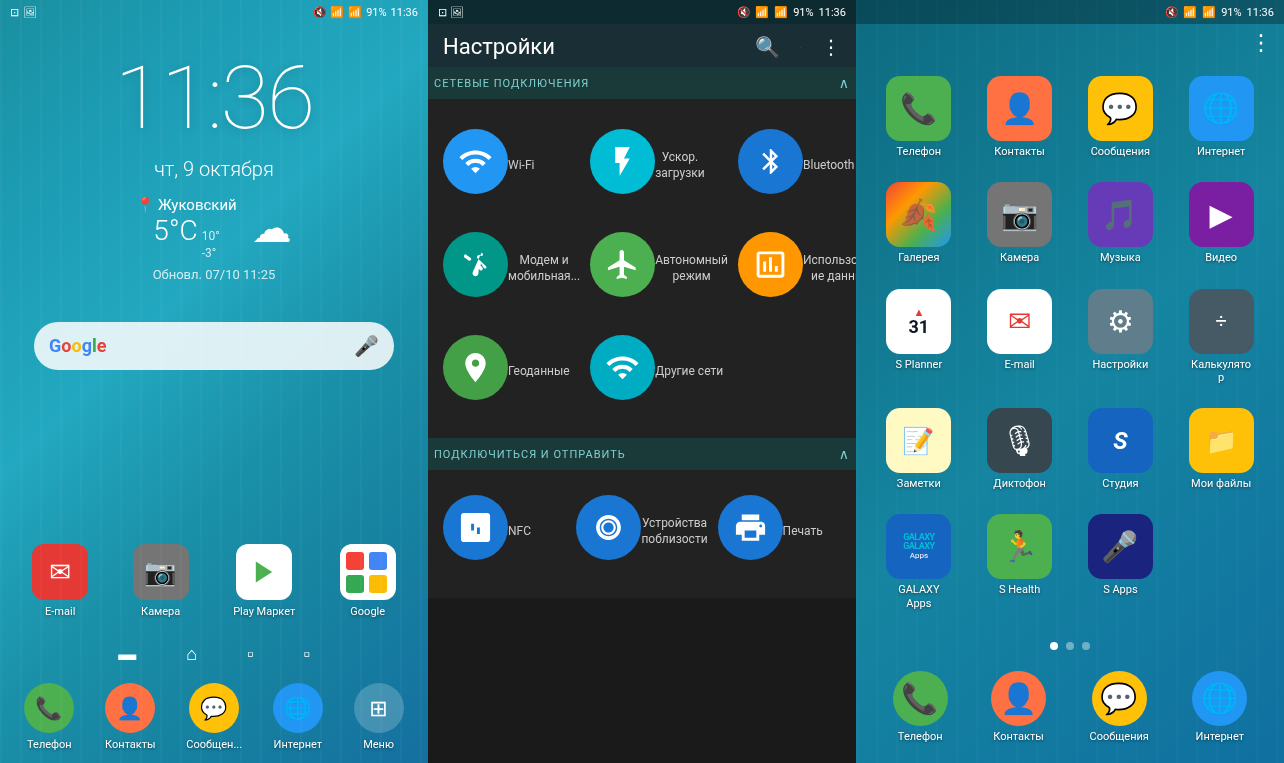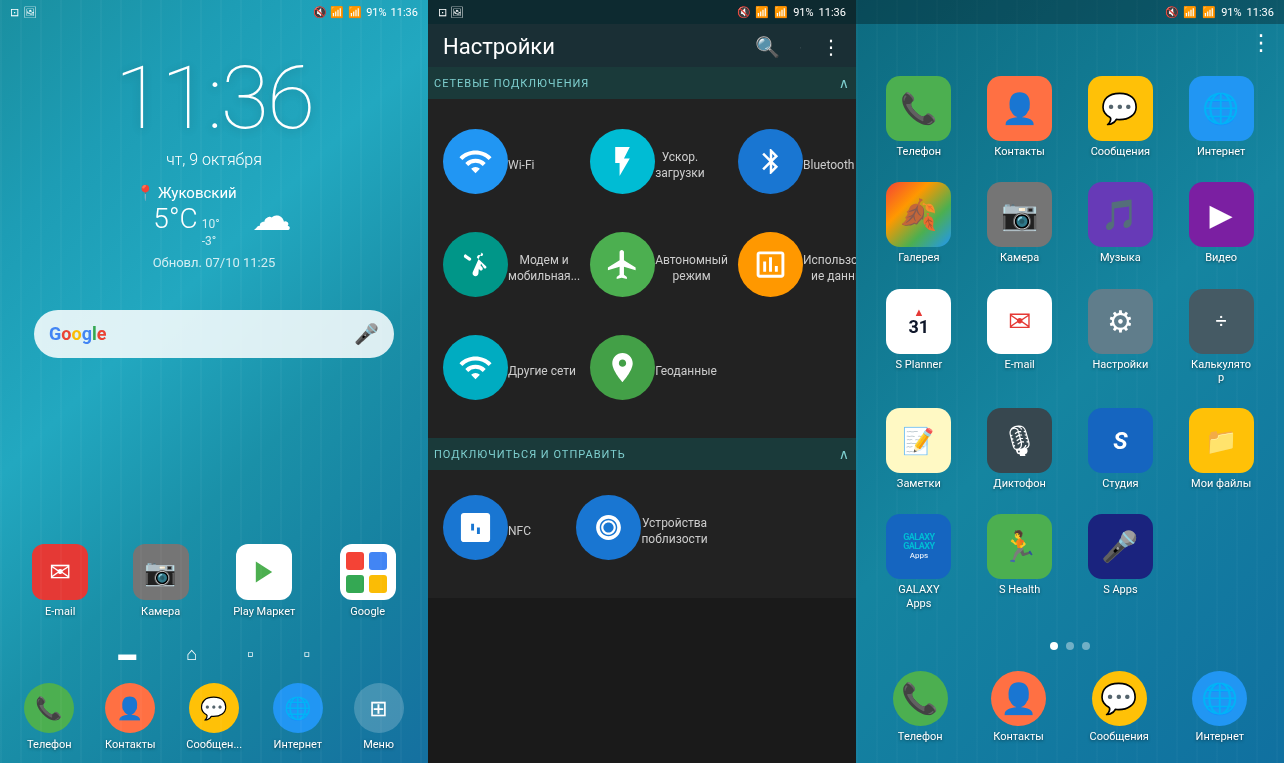--- a/index.html
+++ b/index.html
@@ -63,23 +63,23 @@
       font-size: 88px;
       font-weight: 100;
       letter-spacing: -2px;
       line-height: 1;
       margin-top: 10px;
       text-shadow: 0 2px 10px rgba(0,0,0,0.2);
     }
 
     .lock-date {
       color: white;
-      font-size: 16px;
+      font-size: 20px;
       font-weight: 300;
-      margin-top: 8px;
+      margin-top: 15px;
     }
 
     .lock-weather {
       display: flex;
       align-items: center;
       gap: 15px;
       margin-top: 15px;
       color: white;
     }
     .weather-location {
@@ -580,35 +580,35 @@
     <div class="settings-item">
       <div class="settings-circle circle-orange">
         <svg width="35" height="35" viewBox="0 0 24 24" fill="white">
             <path d="M9 17H7v-7h2v7zm4 0h-2V7h2v10zm4 0h-2v-4h2v4zm2.5 2.1h-15V5h15v14.1zm0-16.1h-15c-1.1 0-2 .9-2 2v14c0 1.1.9 2 2 2h15c1.1 0 2-.9 2-2V5c0-1.1-.9-2-2-2z"></path>
           </svg>
       </div>
       <span class="settings-label">Использован<br>ие данных</span>
     </div>
 
     <div class="settings-item">
+      <div class="settings-circle circle-green2">
+        <svg width="35" height="35" viewBox="0 0 24 24" fill="white">
+            <path d="M12 2C8.13 2 5 5.13 5 9c0 5.25 7 13 7 13s7-7.75 7-13c0-3.87-3.13-7-7-7zm0 9.5c-1.38 0-2.5-1.12-2.5-2.5s1.12-2.5 2.5-2.5 2.5 1.12 2.5 2.5-1.12 2.5-2.5 2.5z"></path>
+          </svg>
+      </div>
+      <span class="settings-label">Геоданные</span>
+    </div>
+
+    <div class="settings-item">
       <div class="settings-circle circle-cyan2">
         <svg width="35" height="35" viewBox="0 0 24 24" fill="white">
             <path d="M1 9l2 2c4.97-4.97 13.03-4.97 18 0l2-2C16.93 2.93 7.08 2.93 1 9zm8 8l3 3 3-3a4.237 4.237 0 00-6 0zm-4-4l2 2a7.074 7.074 0 0110 0l2-2C15.14 9.14 8.87 9.14 5 13z"></path>
           </svg>
       </div>
       <span class="settings-label">Другие сети</span>
-    </div>
-
-    <div class="settings-item">
-      <div class="settings-circle circle-green2">
-        <svg width="35" height="35" viewBox="0 0 24 24" fill="white">
-            <path d="M12 2C8.13 2 5 5.13 5 9c0 5.25 7 13 7 13s7-7.75 7-13c0-3.87-3.13-7-7-7zm0 9.5c-1.38 0-2.5-1.12-2.5-2.5s1.12-2.5 2.5-2.5 2.5 1.12 2.5 2.5-1.12 2.5-2.5 2.5z"></path>
-          </svg>
-      </div>
-      <span class="settings-label">Геоданные</span>
     </div>
   </div>
 
   <div class="section-header">
     <span>ПОДКЛЮЧИТЬСЯ И ОТПРАВИТЬ</span>
     <span class="section-chevron">∧</span>
   </div>
 
   <div class="settings-grid" style="grid-template-columns:repeat(3,1fr);padding-top:10px;">
 
@@ -623,20 +623,28 @@
 
     <div class="settings-item">
       <div class="settings-circle" style="background:#1976d2;">
         <svg width="35" height="35" viewBox="0 0 24 24" fill="white">
             <path d="M17 12c0 2.76-2.24 5-5 5s-5-2.24-5-5 2.24-5 5-5 5 2.24 5 5zm-1.5 0c0-1.93-1.57-3.5-3.5-3.5S8.5 10.07 8.5 12s1.57 3.5 3.5 3.5 3.5-1.57 3.5-3.5zm-9.5 0c0-3.31 2.69-6 6-6s6 2.69 6 6-2.69 6-6 6-6-2.69-6-6zm-2.5 0c0 4.69 3.81 8.5 8.5 8.5s8.5-3.81 8.5-8.5S16.69 3.5 12 3.5 3.5 7.31 3.5 12z"></path>
           </svg>
       </div>
       <span class="settings-label">Устройства<br>поблизости</span>
     </div>
 
+    <div class="settings-item">
+      <div class="settings-circle" style="background:#1976d2;">
+        <svg width="35" height="35" viewBox="0 0 24 24" fill="white">
+            <path d="M19 8H5c-1.66 0-3 1.34-3 3v6h4v4h12v-4h4v-6c0-1.66-1.34-3-3-3zm-3 11H8v-5h8v5zm3-7c-.55 0-1-.45-1-1s.45-1 1-1 1 .45 1 1-.45 1-1 1zm-1-9H6v4h12V3z"></path>
+          </svg>
+      </div>
+      <span class="settings-label">Печать</span>
+    </div>
   </div>
 </div>
 
 <div class="panel-apps">
 
   <div class="apps-status-bar">
     <div style="display:flex;gap:5px;align-items:center;">
       <span>🔇</span>
       <span>📶</span>
       <span>📶</span>

